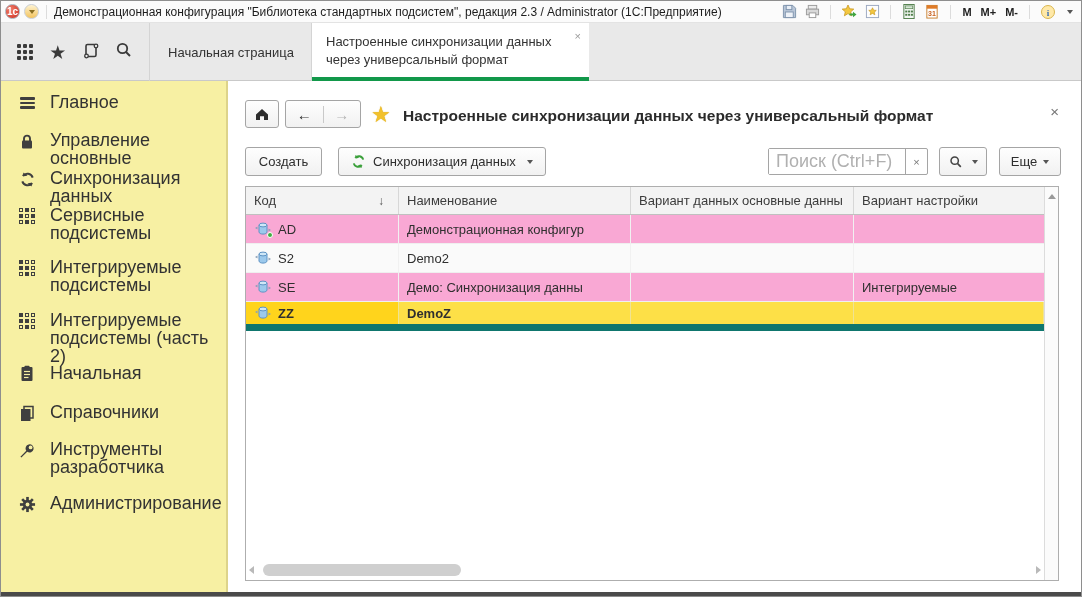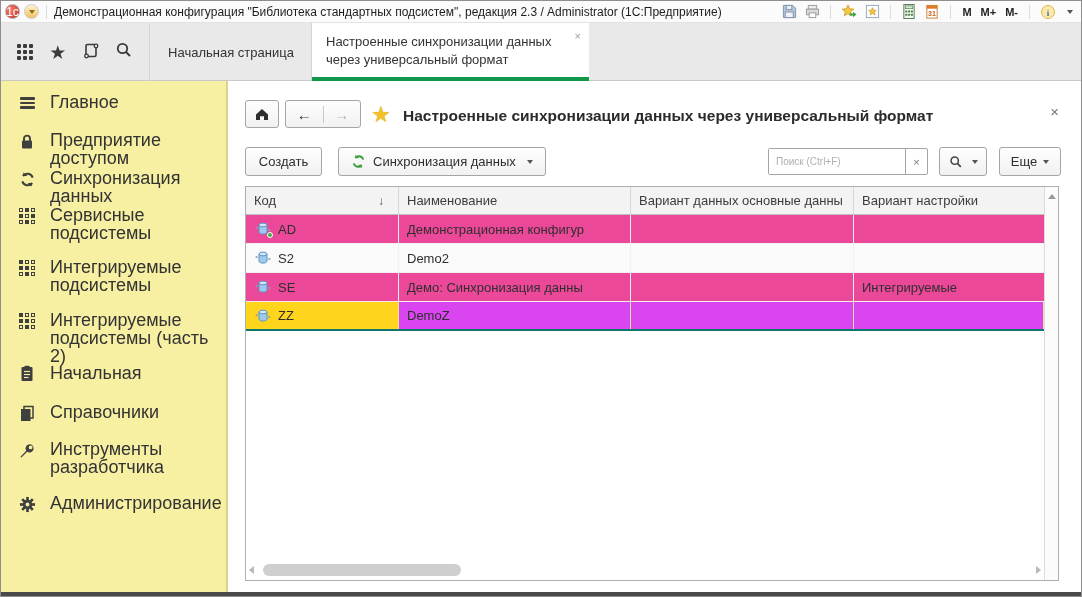--- a/index.html
+++ b/index.html
@@ -6,21 +6,21 @@
   html,body { width:1082px; height:597px; }
   body {
     position:relative; font-family:"Liberation Sans","DejaVu Sans",sans-serif;
     background:#fff; overflow:hidden; border:1px solid #8e8e8e;
   }
   
   .titlebar { position:absolute; left:0; top:0; width:1082px; height:22px;
     background:#fbfbfb; border-bottom:1px solid #e3e3e3; display:flex; align-items:center; }
   .tb-left { display:flex; align-items:center; gap:4px; padding-left:4px; flex:1; min-width:0; }
   .logo-1c { width:15px; height:15px; border-radius:50%; background:radial-gradient(circle at 35% 35%, #f07f6d, #cf2b1d);
-    color:#fff; font-size:12px; font-weight:normal; display:flex; align-items:center; justify-content:center; border:1px solid #a8b0ba; }
+    color:#fff; font-size:10px; font-weight:bold; display:flex; align-items:center; justify-content:center; border:1px solid #a8b0ba; }
   .menu-orb { width:15px; height:15px; border-radius:50%; background:linear-gradient(#fef3d2,#f3c35c);
     border:1px solid #c8cdd4; display:flex; align-items:center; justify-content:center; }
   .menu-orb .car { border-left:3px solid transparent; border-right:3px solid transparent; border-top:4px solid #8a6d20; }
   .tb-sep { width:1px; height:14px; background:#dcdcdc; margin:0 3px; }
   .tb-title { font-size:12px; color:#1d1d1d; white-space:nowrap; overflow:hidden; }
   .tb-right { display:flex; align-items:center; gap:7px; padding-right:10px; }
   .tb-ico { width:16px; height:16px; display:flex; align-items:center; justify-content:center; }
   .m-btn { font-size:11px; font-weight:bold; color:#222; padding:0 1px; }
   .caret { display:inline-block; border-left:3.5px solid transparent; border-right:3.5px solid transparent; border-top:4px solid #555; margin-left:4px; }
   
@@ -54,41 +54,41 @@
   .navpair .half { flex:1; display:flex; align-items:center; justify-content:center; font-size:15px; font-weight:bold; }
   .navpair .half:first-child { border-right:1px solid #c9c9c9; color:#333; }
   .navpair .half:last-child { color:#b5b5b5; }
   .fav-star { position:absolute; left:141px; top:21px; font-size:22px; color:#f2c12c; text-shadow:0 0 1px #c99a14; cursor:pointer; }
   .panel-title { position:absolute; left:173px; top:26px; font-size:15.5px; font-weight:bold; color:#2b2b2b; white-space:nowrap; }
   .panel-close { position:absolute; right:24px; top:22px; font-size:15px; color:#777; cursor:pointer; }
   .create-btn { position:absolute; left:15px; top:66px; width:77px; height:29px; }
   .sync-btn { position:absolute; left:108px; top:66px; height:29px; padding:0 12px; gap:7px; }
   .searchbox { position:absolute; left:538px; top:67px; width:160px; height:27px; border:1px solid #a5a5a5; border-radius:2px;
     display:flex; background:#fff; }
-  .searchbox input { flex:1; border:0; outline:none; font-size:10px; padding:0 7px; color:#333; min-width:0; font-family:inherit; }
+  .searchbox input { flex:1; border:0; outline:none; font-size:18px; padding:0 7px; color:#333; min-width:0; font-family:inherit; }
   .searchbox input::placeholder { color:#b0b0b0; }
   .search-clear { width:22px; border-left:1px solid #a5a5a5; display:flex; align-items:center; justify-content:center;
     font-size:11px; color:#777; cursor:pointer; }
   .mag-btn { position:absolute; left:709px; top:66px; width:48px; height:29px; gap:5px; }
   .more-btn { position:absolute; left:769px; top:66px; width:62px; height:29px; gap:2px; }
   
   .tbl { position:absolute; left:15px; top:105px; width:814px; height:395px; border:1px solid #aeaeae; background:#fff; }
   .thead { position:absolute; left:0; top:0; right:14px; height:28px; background:#f3f3f3; border-bottom:1px solid #c0c0c0; display:flex; }
   .th { font-size:13px; color:#3c3c3c; display:flex; align-items:center; padding:0 8px; border-right:1px solid #d7d7d7;
     white-space:nowrap; overflow:hidden; cursor:pointer; }
   .th:last-child { border-right:none; }
   .sort { margin-left:auto; font-size:12px; color:#555; padding-right:6px; }
   .c1 { width:153px; } .c2 { width:232px; } .c3 { width:223px; } .c4 { width:192px; flex:1; }
   .tbody { position:absolute; left:0; top:28px; right:14px; }
-  .trow { display:flex; height:29px; border-bottom:1px solid #efefef; cursor:pointer; background:#ec4899; }
+  .trow { display:flex; height:29px; border-bottom:1px solid #efefef; cursor:pointer; background:#f9a8d4; }
   .trow.alt { background:#fafafa; }
   .td { font-size:13px; color:#2f2f2f; display:flex; align-items:center; padding:0 8px; border-right:1px solid #f1f1f1;
     white-space:nowrap; overflow:hidden; }
   .td:last-child { border-right:none; }
-  .trow.sel { background:#d946ef; border-bottom:2px solid #0f766e; }
+  .trow.sel { background:#fde047; border-bottom:7px solid #0f766e;font-weight:bold; }
   .trow.sel .td { border-right:1px solid #efe394; }
   .trow.sel .td.c1 { background:#ffd41c; }
   .row-ico { position:relative; width:18px; height:16px; margin-right:6px; flex:0 0 18px; }
   .row-ico .badge { position:absolute; right:-1px; bottom:-1px; width:6px; height:6px; border-radius:50%;
     background:#3fae42; border:1px solid #fff; }
   
   .vstrip { position:absolute; top:0; bottom:0; right:0; width:14px; background:#fbfbfb; border-left:1px solid #dcdcdc; }
   .vstrip .up { position:absolute; top:7px; left:3px; border-left:4px solid transparent; border-right:4px solid transparent;
     border-bottom:5px solid #9a9a9a; }
   .hscroll { position:absolute; left:3px; right:17px; bottom:2px; height:15px; }
@@ -225,21 +225,21 @@
       </span>
     <span class="side-label">Главное</span>
   </div>
   <div class="side-item" style="top:50px">
     <span class="side-ico">
       <svg width="16" height="17" viewBox="0 0 16 17">
           <path d="M5 8V5.6a3 3 0 0 1 6 0V8" fill="none" stroke="#3f3f3f" stroke-width="1.9"></path>
           <rect x="3" y="7.5" width="10" height="8" rx="1" fill="#3f3f3f"></rect>
         </svg>
     </span>
-    <span class="side-label">Предприятие доступом</span>
+    <span class="side-label">Управление основные</span>
   </div>
   <div class="side-item" style="top:88px">
     <span class="side-ico">
       <svg width="17" height="17" viewBox="0 0 18 18">
           <path d="M14.5 7A6 6 0 0 0 4 5.2" fill="none" stroke="#3f3f3f" stroke-width="2.1"></path>
           <path d="M4.6 1.5v4.2h4.2z" fill="#3f3f3f" transform="rotate(-8 4.6 3.6)"></path>
           <path d="M3.5 11a6 6 0 0 0 10.5 1.8" fill="none" stroke="#3f3f3f" stroke-width="2.1"></path>
           <path d="M13.4 16.5v-4.2H9.2z" fill="#3f3f3f" transform="rotate(-8 13.4 14.4)"></path>
         </svg>
     </span>

